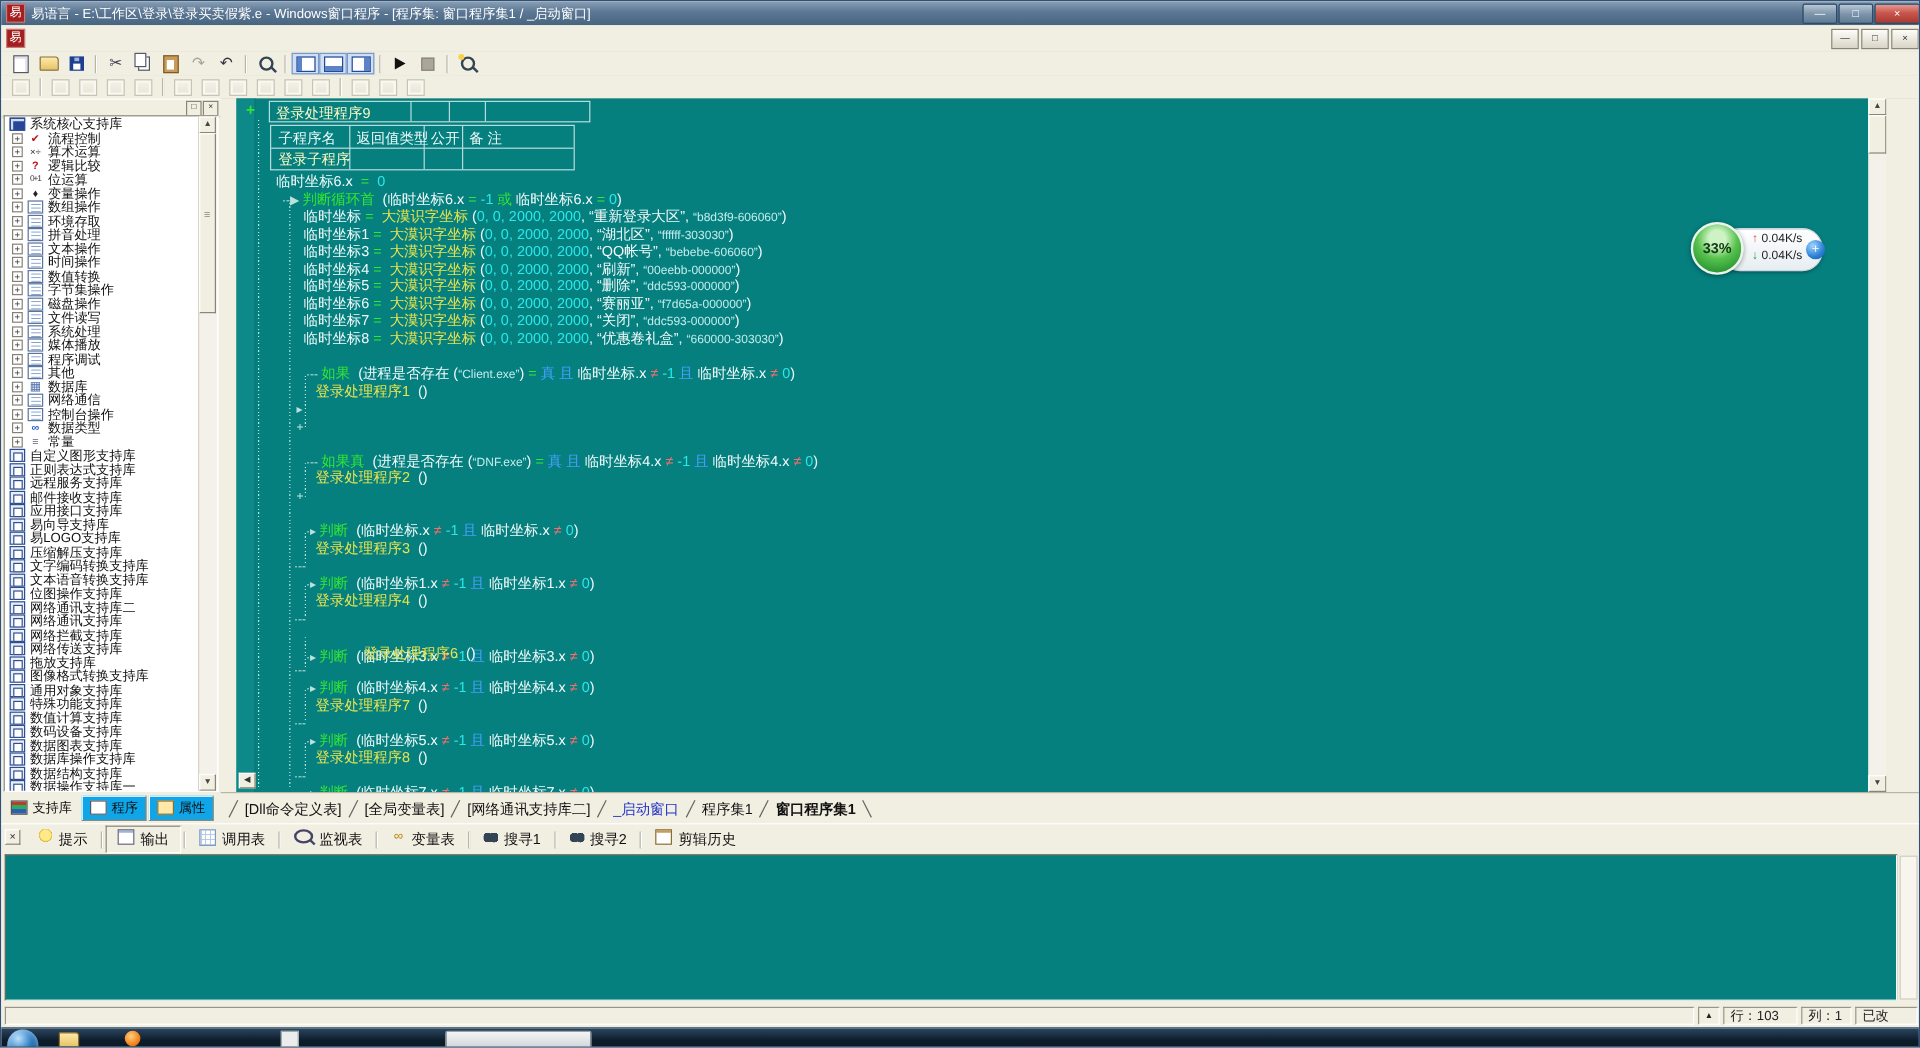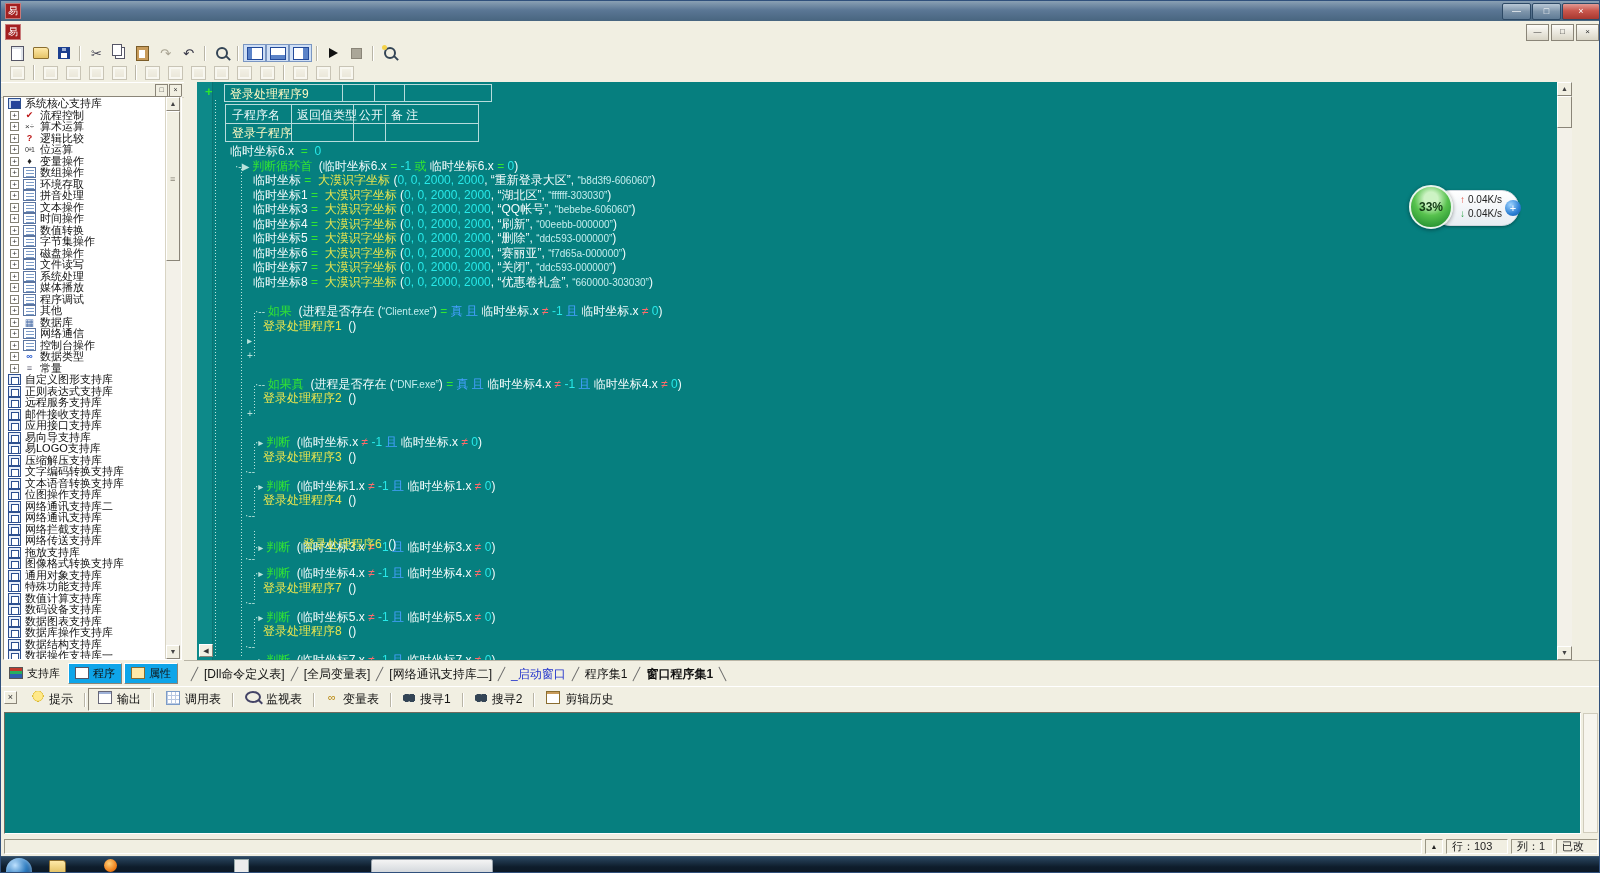--- a/index.html
+++ b/index.html
@@ -189,20 +189,21 @@
              border:2px solid #e9f4ec;box-shadow:0 1px 4px rgba(0,0,0,.4);display:flex;align-items:center;
              justify-content:center;color:#123a14;font-size:12px;font-weight:bold;box-sizing:border-box}
 </style>
 </head>
 <body>
 
 <div class="win">
 
   <div id="titlebar" class="ab">
     <span class="app-ico">易</span>
+    <span>易语言 - E:\工作区\登录\登录买卖假紫.e - Windows窗口程序 - [程序集: 窗口程序集1 / _启动窗口]</span>
     <div id="win-controls">
         <span class="wc">—</span>
         <span class="wc">□</span>
         <span class="wc close">×</span>
       </div>
   </div>
 
   <div id="menubar" class="ab">
     <span class="app-ico">易</span>
     <div id="mdi-controls">
@@ -701,21 +702,21 @@
       </div>
     <div id="out-content"></div>
     <div id="out-scroll"></div>
   </div>
 
   <div id="statusbar" class="ab">
       <div class="scell grow"></div>
       <div class="scell tri" style="width: 18px;">▲</div>
       <div class="scell" style="width: 62px;">行：103</div>
       <div class="scell" style="width: 42px;">列：1</div>
-      <div class="scell" style="width: 42px;">已改</div>
+      <div class="scell" style="width: 52px;">已改</div>
     </div>
 
   <div id="taskbar" class="ab">
     <div id="orb"></div>
     <div id="tb-folder"></div>
     <div id="tb-firefox"></div>
     <div id="tb-white"></div>
     <div id="tb-task"></div>
   </div>
 

